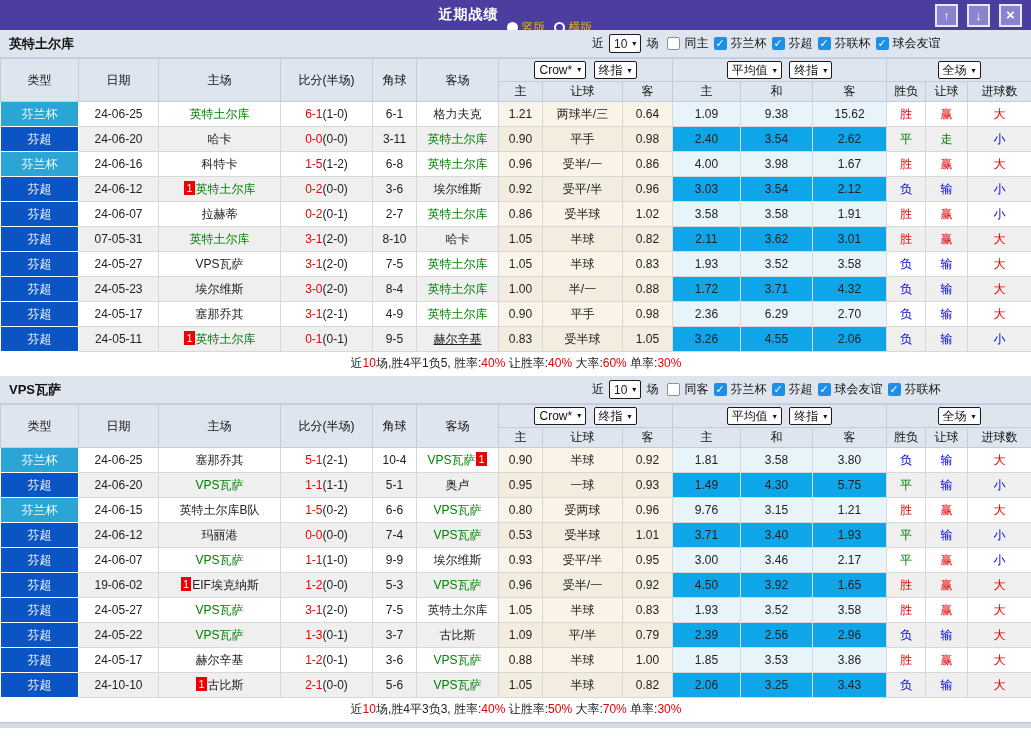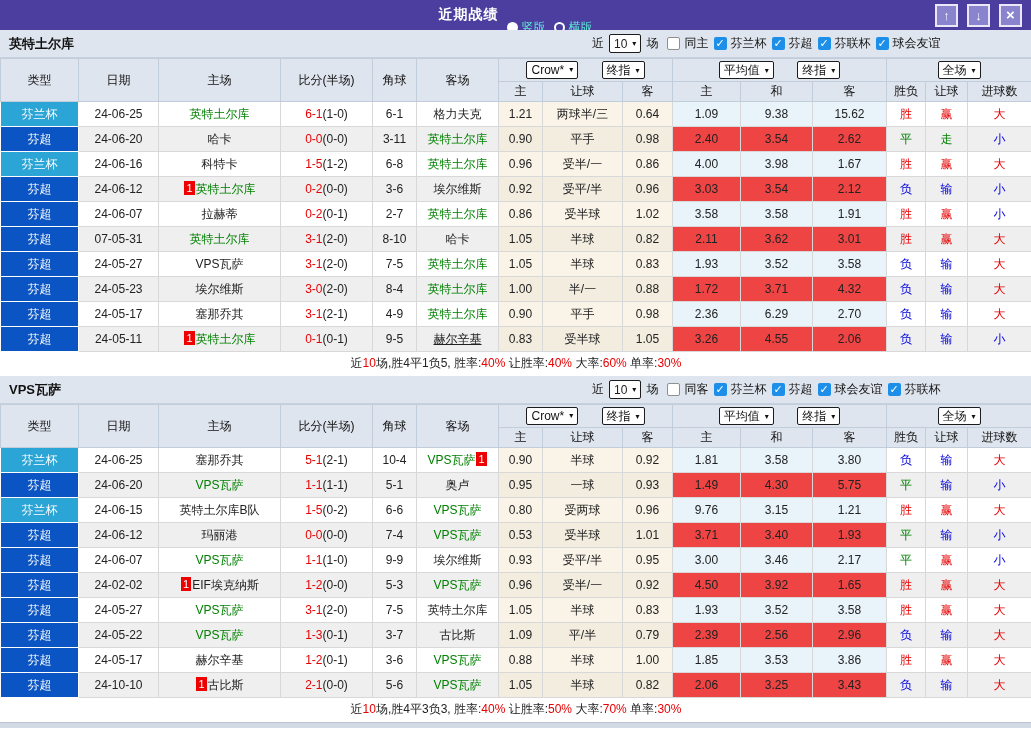--- a/index.html
+++ b/index.html
@@ -8,21 +8,21 @@
   }
   *{box-sizing:border-box;}
   html,body{margin:0;padding:0;}
   body{width:1031px;background:#fff;font-family:"Liberation Sans","DejaVu Sans",sans-serif;font-size:12px;color:#222;}
   .panel{width:1031px;}
 
   
   .titlebar{background:var(--bar);height:30px;display:flex;align-items:center;position:relative;}
   .tb-center{position:absolute;left:0;right:0;display:flex;justify-content:center;align-items:center;gap:8px;}
   .tb-title{color:#fff;font-weight:bold;font-size:14px;letter-spacing:1px;}
-  .radio{display:inline-flex;align-items:center;gap:4px;color:#5eead4;font-size:12px;cursor:pointer;margin-top:24px;}
+  .radio{display:inline-flex;align-items:center;gap:4px;color:#eab308;font-size:12px;cursor:pointer;margin-top:24px;}
   .rdot{width:11px;height:11px;border-radius:50%;background:#fff;display:inline-block;}
   .rdot.hollow{background:transparent;border:2px solid #fff;width:11px;height:11px;}
   .tb-btns{margin-left:auto;display:flex;gap:9px;padding-right:9px;position:relative;z-index:2;}
   .tb-btn{width:23px;height:23px;background:#8a84ce;border:2px solid #e9e7f8;color:#fff;font-weight:bold;
           font-size:13px;line-height:17px;text-align:center;padding:0;cursor:pointer;font-family:inherit;}
   .tb-btn.close{font-size:15px;line-height:16px;}
 
   
   .team-row{background:#dfe5ee;height:28px;display:flex;align-items:center;position:relative;border-bottom:1px solid #c6d0df;}
   .team-name{font-weight:bold;font-size:13px;color:#111;padding-left:9px;}
@@ -36,29 +36,29 @@
   .cb.on{background:#1e8fe8;border-radius:2px;}
   .cb.on::after{content:"✓";position:absolute;color:#fff;font-size:11px;font-weight:bold;left:1px;top:0px;line-height:13px;}
   .lg-list{display:inline-flex;align-items:center;}
   .lg-list .cb{margin:0 1px 0 4px;}
 
   
   table{width:1031px;border-collapse:collapse;table-layout:fixed;font-size:12px;}
   th{background:#dfe5ee;border:1px solid #c2cddc;font-weight:normal;color:#111;padding:0;}
   .h1 th{height:23px;}
   .h2 th{height:20px;}
-  th.gh .selbox{height:18px;margin:0 10px;}
+  th.gh .selbox{height:18px;margin:0 2px;}
   td{border:1px solid #d8d8d8;text-align:center;height:25px;padding:0;color:#222;overflow:hidden;white-space:nowrap;}
   tr.w td{background:#fff;}
   tr.g td{background:#efefef;}
   td.type{color:#fff;border:1px solid #fff;}
   td.type.cup{background:var(--cup);}
   td.type.super{background:var(--super);}
   tr.w td.crow{background:#faf4e8;}  tr.g td.crow{background:#f3ede0;}
-  tr.w td.avgc{background:#e8f3fa;}  tr.g td.avgc{background:#ef4444;}
+  tr.w td.avgc{background:#e8f3fa;}  tr.g td.avgc{background:#0ea5e9;}
   td.res.red{color:var(--red);}  td.res.blue{color:var(--blue);}  td.res.green{color:var(--green);}
   .tname.focal{color:var(--green);}
   .tname.uline{text-decoration:underline;cursor:pointer;}
   .badge{background:#ee0000;color:#fff;font-size:11px;line-height:14px;padding:0 2px;display:inline-block;vertical-align:1px;margin:0 1px;}
   .sc{color:var(--red);}
   .half{color:#222;}
   .summary-cell{background:#fff;border:1px solid #fff;border-top:1px solid #d8d8d8;text-align:center;height:24px;color:#222;}
   .summary-cell .red{color:var(--red);}
   .bstrip{height:6px;background:#d2dae6;border-top:1px solid #b9c3d2;}
 </style>
@@ -525,21 +525,21 @@
               <td class="crow">0.95</td>
               <td class="avgc">3.00</td>
               <td class="avgc">3.46</td>
               <td class="avgc">2.17</td>
               <td class="res green">平</td>
               <td class="res red">赢</td>
               <td class="res blue">小</td>
             </tr>
             <tr class="g">
               <td class="type super">芬超</td>
-              <td class="plain">24-02-02</td>
+              <td class="plain">19-06-02</td>
               <td class="namec"><span class="badge">1</span><span class="tname">EIF埃克纳斯</span></td>
               <td class="plain"><span class="sc">1-2</span><span class="half">(0-0)</span></td>
               <td class="plain">5-3</td>
               <td class="namec"><span class="tname focal">VPS瓦萨</span></td>
               <td class="crow">0.96</td>
               <td class="crow">受半/一</td>
               <td class="crow">0.92</td>
               <td class="avgc">4.50</td>
               <td class="avgc">3.92</td>
               <td class="avgc">1.65</td>

